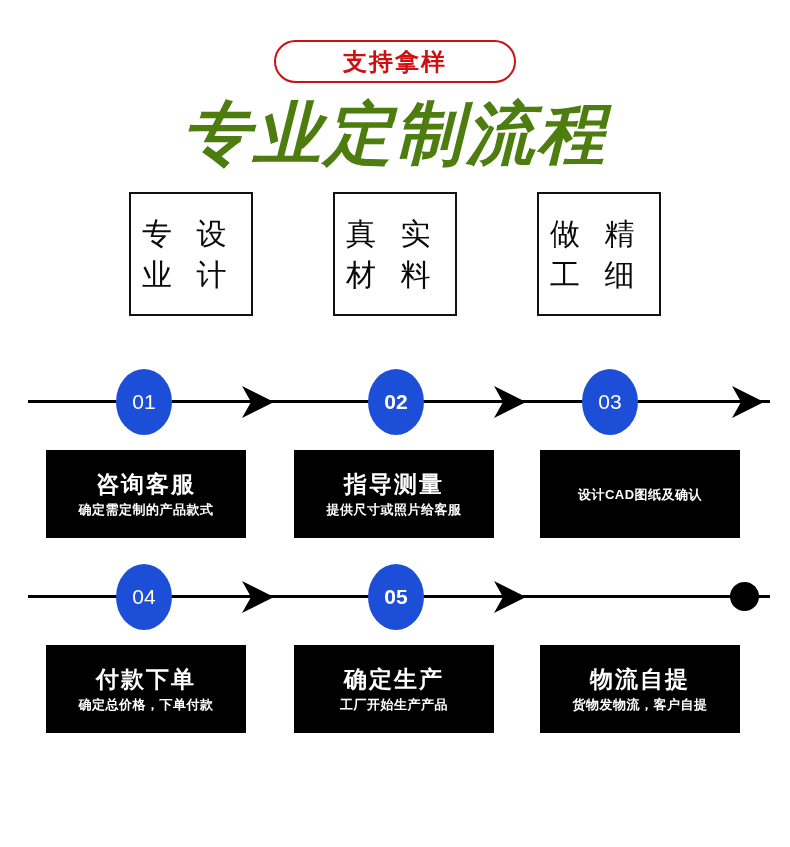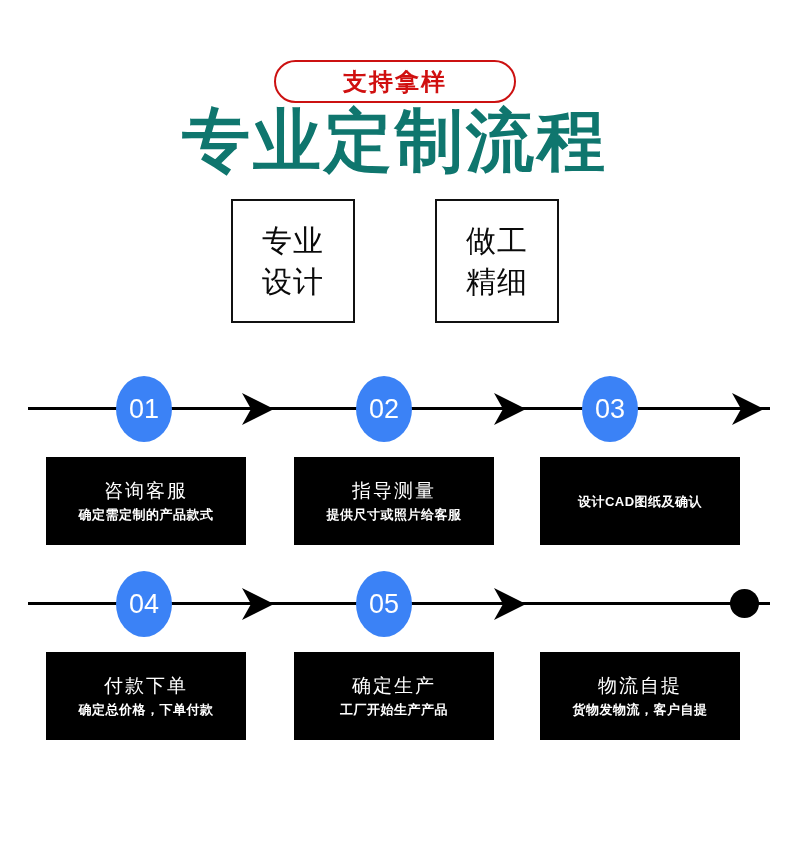--- a/index.html
+++ b/index.html
@@ -12,63 +12,64 @@
     height: 847px;
     font-family: "Liberation Sans", "DejaVu Sans", sans-serif;
     color: #000000;
     overflow: hidden;
     position: relative;
   }
 
   
   .header {
     width: 100%;
-    padding-top: 60px;
+    padding-top: 40px;
     text-align: center;
   }
   .badge {
     display: inline-block;
     box-sizing: border-box;
     width: 242px;
     height: 43px;
     line-height: 39px;
     border: 2px solid #cc1111;
     border-radius: 22px;
     color: #d01010;
     font-size: 24px;
     font-weight: 700;
     letter-spacing: 2px;
     background: #ffffff;
   }
   .page-title {
-    margin-top: 1px;
+    margin-top: 14px;
     font-size: 68px;
     font-weight: 700;
     letter-spacing: 3px;
     line-height: 1.08;
-    color: #0f766e;
+    color: #4d7c0f;
+    font-style: italic;
   }
 
   
   .features {
     margin-top: 22px;
     display: flex;
     justify-content: center;
     gap: 80px;
   }
   .feature-box {
     box-sizing: border-box;
     width: 124px;
     height: 124px;
     border: 2px solid #111111;
     display: flex;
-    flex-direction: column;
     align-items: center;
     justify-content: center;
     background: #ffffff;
+    padding-left: 11px;
   }
   .feature-line {
     font-size: 30px;
     font-weight: 400;
     line-height: 1.38;
     letter-spacing: 1px;
     color: #0a0a0a;
   }
 
   
@@ -92,31 +93,31 @@
     top: 36px;
     height: 3px;
     background: #000000;
   }
   .node {
     position: absolute;
     top: 5px;
     width: 56px;
     height: 66px;
     border-radius: 50%;
-    background: #3b82f6;
+    background: #1d4ed8;
     color: #ffffff;
     display: flex;
     align-items: center;
     justify-content: center;
-    font-size: 27px;
+    font-size: 21px;
     font-weight: 400;
     letter-spacing: 0px;
   }
   .node-1 { left: 116px; }
-  .node-2 { left: 356px; }
+  .node-2 { left: 368px; font-weight: bold; }
   .node-3 { left: 582px; }
 
   .arrow {
     position: absolute;
     top: 18px;
     width: 36px;
     height: 40px;
   }
   .arrow-a { left: 240px; }
   .arrow-b { left: 492px; }
@@ -148,22 +149,22 @@
     color: #ffffff;
     display: flex;
     flex-direction: column;
     align-items: center;
     justify-content: center;
   }
   .card-1 { left: 46px; }
   .card-2 { left: 294px; }
   .card-3 { left: 540px; }
   .card-title {
-    font-size: 19px;
-    font-weight: 400;
+    font-size: 23px;
+    font-weight: 700;
     letter-spacing: 2px;
     line-height: 1.2;
     margin-bottom: 4px;
   }
   .card-sub {
     font-size: 13px;
     font-weight: 700;
     letter-spacing: 0.5px;
     line-height: 1.2;
   }
@@ -176,20 +177,24 @@
   <div class="page-title">专业定制流程</div>
 </div>
 
 <div class="features">
 
   <div class="feature-box">
     <div class="feature-line">专业</div>
     <div class="feature-line">设计</div>
   </div>
 
+  <div class="feature-box">
+    <div class="feature-line">真材</div>
+    <div class="feature-line">实料</div>
+  </div>
 
   <div class="feature-box">
     <div class="feature-line">做工</div>
     <div class="feature-line">精细</div>
   </div>
 
 </div>
 
 <div class="row row-1">
 

